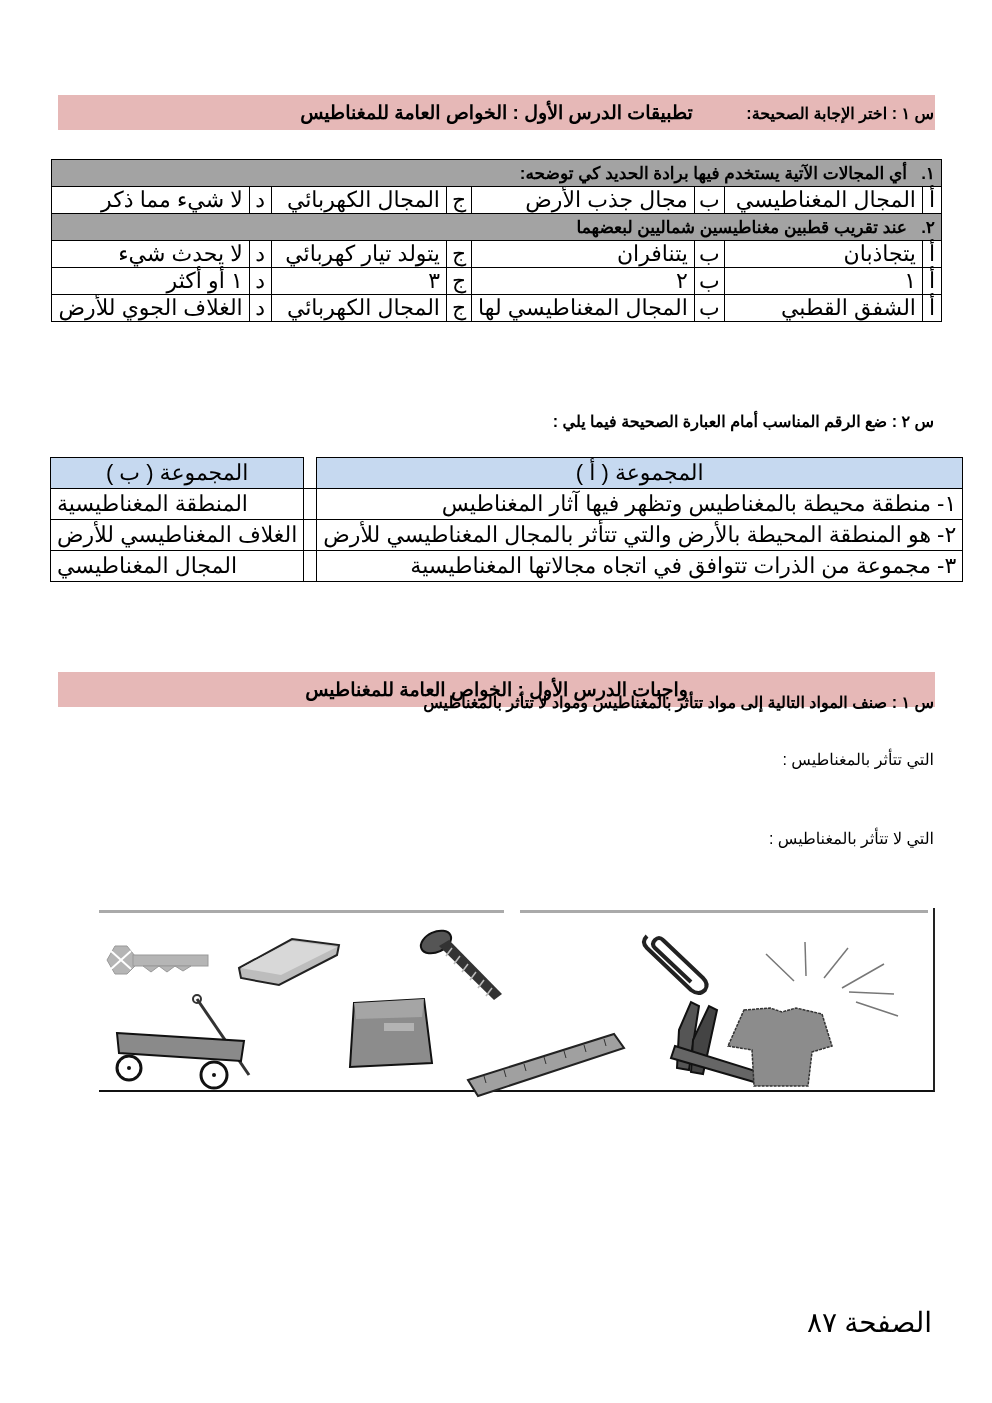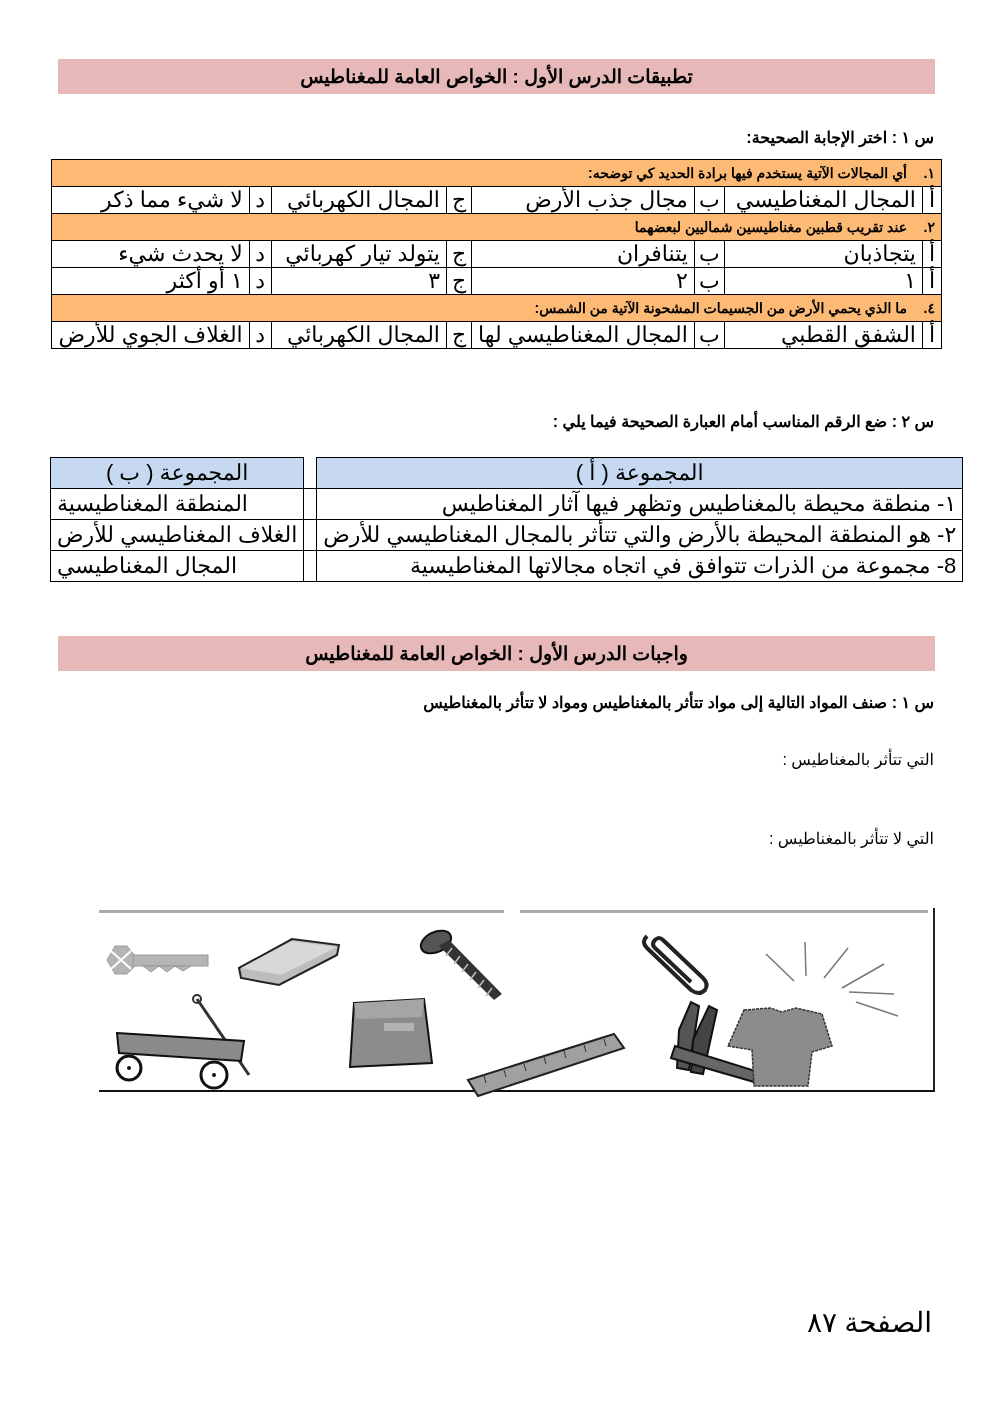--- a/index.html
+++ b/index.html
@@ -7,34 +7,35 @@
     width: 992px; height: 1403px; position: relative; overflow: hidden;
     font-family: "DejaVu Sans", "Liberation Sans", sans-serif;
     color: #000;
   }
   .banner {
     position: absolute; left: 58px; width: 877px; height: 35px;
     background: #e6b8b7;
     display: flex; align-items: center; justify-content: center;
     font-weight: bold; font-size: 19px; direction: rtl;
     font-family: "Liberation Sans", sans-serif;
+    margin-top: 36px;
   }
   .qtitle {
     position: absolute; right: 58px; direction: rtl; font-weight: bold;
     font-size: 16px; font-family: "Liberation Sans", sans-serif;
   }
   .plain {
     position: absolute; right: 58px; direction: rtl;
     font-size: 16px; font-family: "Liberation Sans", sans-serif;
   }
   table { border-collapse: collapse; position: absolute; direction: rtl; }
   td { border: 1px solid #000; padding: 0 6px; font-family: "Liberation Sans", sans-serif; font-size: 22px; white-space: nowrap; }
   #mcq { left: 51px; top: 159px; width: 891px; }
   #mcq tr { height: 27px; }
-  #mcq tr.q td { background: #fdba74; font-weight: bold; font-size: 14px; margin-left: 36px; }
+  #mcq tr.q td { background: #a3a3a3; font-weight: bold; font-size: 17px; margin-left: 36px; }
   #mcq td.letter { text-align: center; width: 22px; padding: 0 4px; }
   #mcq td.opt { text-align: right; }
   #mcq .num { display: inline-block; width: 28px; }
 
   #match { left: 50px; top: 457px; width: 893px; }
   #match tr { height: 31px; }
   #match tr.hd td.col { background: #c6d9f0; text-align: center; }
   #match td.colA { width: 552px; text-align: right; }
   #match td.gap { width: 70px; border-top: none; }
   #match tr.hd td.gap { border-top: none; border-bottom: 1px solid #000; }
@@ -49,21 +50,21 @@
   .img { position: absolute; }
   .footer {
     position: absolute; right: 60px; top: 1306px; direction: rtl;
     font-size: 28px; font-family: "Liberation Serif", serif; margin-left: 25px;
   }
 </style>
 </head>
 <body>
 
 <div class="banner" style="top:59px;">تطبيقات الدرس الأول : الخواص العامة للمغناطيس</div>
-<div class="qtitle" style="top:128px;margin-left:48px;">س ١ : اختر الإجابة الصحيحة:</div>
+<div class="qtitle" style="top:104px;margin-left:48px;">س ١ : اختر الإجابة الصحيحة:</div>
 
 <table id="mcq">
   <tbody id="mcq-body">
       <tr class="q">
         <td colspan="8"><span class="num">١.</span><span>أي المجالات الآتية يستخدم فيها برادة الحديد كي توضحه:</span></td>
       </tr>
       <tr>
         <td class="letter">أ</td>
         <td class="opt" style="width: 200px;">المجال المغناطيسي</td>
         <td class="letter">ب</td>
@@ -89,23 +90,20 @@
       <tr>
         <td class="letter">أ</td>
         <td class="opt" style="width: 200px;">١</td>
         <td class="letter">ب</td>
         <td class="opt" style="width: 186px;">٢</td>
         <td class="letter">ج</td>
         <td class="opt" style="width: 186px;">٣</td>
         <td class="letter">د</td>
         <td class="opt" style="width: 186px;">١ أو أكثر</td>
       </tr>
-      <tr class="q">
-        <td colspan="8"><span class="num">٤.</span><span>ما الذي يحمي الأرض من الجسيمات المشحونة الآتية من الشمس:</span></td>
-      </tr>
       <tr>
         <td class="letter">أ</td>
         <td class="opt" style="width: 200px;">الشفق القطبي</td>
         <td class="letter">ب</td>
         <td class="opt" style="width: 186px;">المجال المغناطيسي لها</td>
         <td class="letter">ج</td>
         <td class="opt" style="width: 186px;">المجال الكهربائي</td>
         <td class="letter">د</td>
         <td class="opt" style="width: 186px;">الغلاف الجوي للأرض</td>
       </tr>
@@ -125,21 +123,21 @@
       <td class="colA">١- منطقة محيطة بالمغناطيس وتظهر فيها آثار المغناطيس</td>
       <td class="gap"></td>
       <td class="colB">المنطقة المغناطيسية</td>
     </tr>
     <tr>
       <td class="colA">٢- هو المنطقة المحيطة بالأرض والتي تتأثر بالمجال  المغناطيسي للأرض</td>
       <td class="gap"></td>
       <td class="colB">الغلاف المغناطيسي للأرض</td>
     </tr>
     <tr>
-      <td class="colA">8- مجموعة من الذرات تتوافق في اتجاه  مجالاتها المغناطيسية</td>
+      <td class="colA">٣- مجموعة من الذرات تتوافق في اتجاه  مجالاتها المغناطيسية</td>
       <td class="gap"></td>
       <td class="colB">المجال المغناطيسي</td>
     </tr>
   </tbody>
 </table>
 
 <div class="banner" style="top:636px;">واجبات الدرس الأول : الخواص العامة للمغناطيس</div>
 <div class="qtitle" style="top:693px;margin-left:22px;">س ١ : صنف المواد التالية إلى مواد تتأثر بالمغناطيس ومواد  لا تتأثر بالمغناطيس</div>
 <div class="plain" style="top:722px;margin-top:28px;">التي تتأثر بالمغناطيس :</div>
 <div class="plain" style="top:829px;">التي لا تتأثر بالمغناطيس :</div>

